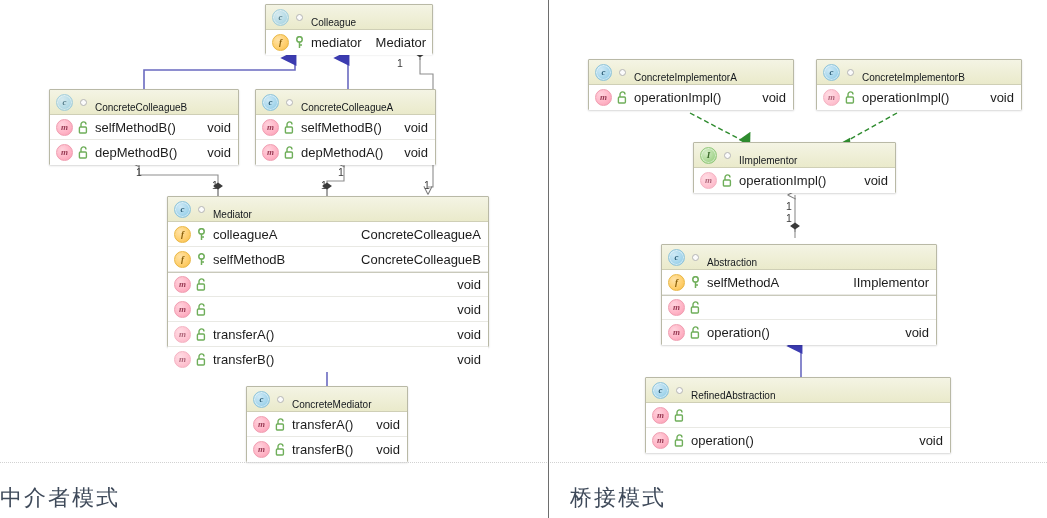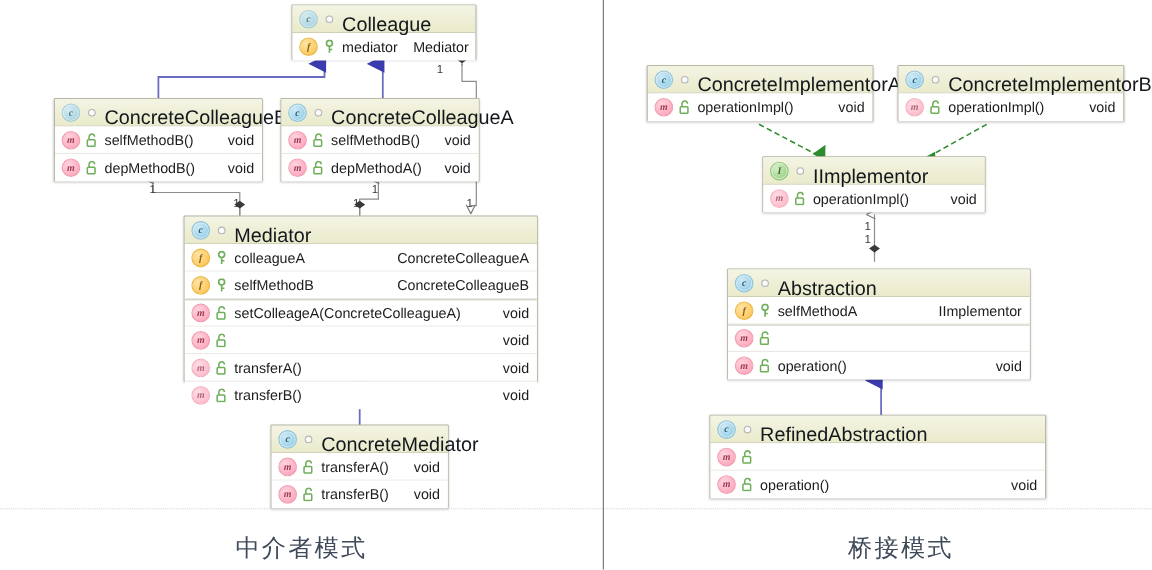--- a/index.html
+++ b/index.html
@@ -16,21 +16,21 @@
   .v-divider{
     position:absolute;top:0;width:1px;height:518px;background:#6e6e6e;
   }
   .h-divider{
     position:absolute;left:0;width:1047px;height:0;
     border-top:1px dotted #d2d2d2;
   }
 
   
   .caption{
-    position:absolute;text-align:center;
+    position:absolute;
     font-family:Liberation Sans, sans-serif;
     font-size:22px;color:#3f4a5a;letter-spacing:2px;white-space:nowrap;
   }
 
   
   .uml{
     position:absolute;
     background:#ffffff;
     border:1px solid #b9b9a6;
     box-sizing:border-box;
@@ -50,21 +50,21 @@
     padding:0 7px 0 6px;
     background:#ffffff;
     border-bottom:1px solid #e9e9e4;
   }
   .uml .row:last-child{border-bottom:none;}
   .uml .row.sep-top{border-top:1px solid #c9c9bb;}
   .uml .name{
     font-size:13px;color:#1c1c1c;white-space:nowrap;
     flex:0 0 auto;
   }
-  .uml .hdr .name{font-size:18px;color:#14181d;margin-top:11px;}
+  .uml .hdr .name{font-size:10px;color:#14181d;margin-top:11px;}
   .uml .type{
     margin-left:auto;padding-left:14px;
     font-size:13px;color:#1c1c1c;white-space:nowrap;
   }
 
   
   .ico{
     width:15px;height:15px;border-radius:50%;
     flex:0 0 auto;margin-right:3px;
     display:flex;align-items:center;justify-content:center;
@@ -300,21 +300,20 @@
       <span class="type">ConcreteColleagueB</span>
     </div>
     <div class="row sep-top">
       <span class="ico ico-method">m</span>
       <span class="glyph">
         <svg width="11" height="13" viewBox="0 0 11 13">
             <path d="M3 6 L3 3.4 A2.4 2.4 0 0 1 8 3.4" fill="none" stroke="#6fae5a" stroke-width="1.4"></path>
             <rect x="1.4" y="6" width="7" height="6" rx="1" fill="none" stroke="#6fae5a" stroke-width="1.4"></rect>
           </svg>
       </span>
-      <span class="name">setColleageA(ConcreteColleagueA)</span>
       <span class="type">void</span>
     </div>
     <div class="row">
       <span class="ico ico-method">m</span>
       <span class="glyph">
         <svg width="11" height="13" viewBox="0 0 11 13">
             <path d="M3 6 L3 3.4 A2.4 2.4 0 0 1 8 3.4" fill="none" stroke="#6fae5a" stroke-width="1.4"></path>
             <rect x="1.4" y="6" width="7" height="6" rx="1" fill="none" stroke="#6fae5a" stroke-width="1.4"></rect>
           </svg>
       </span>

